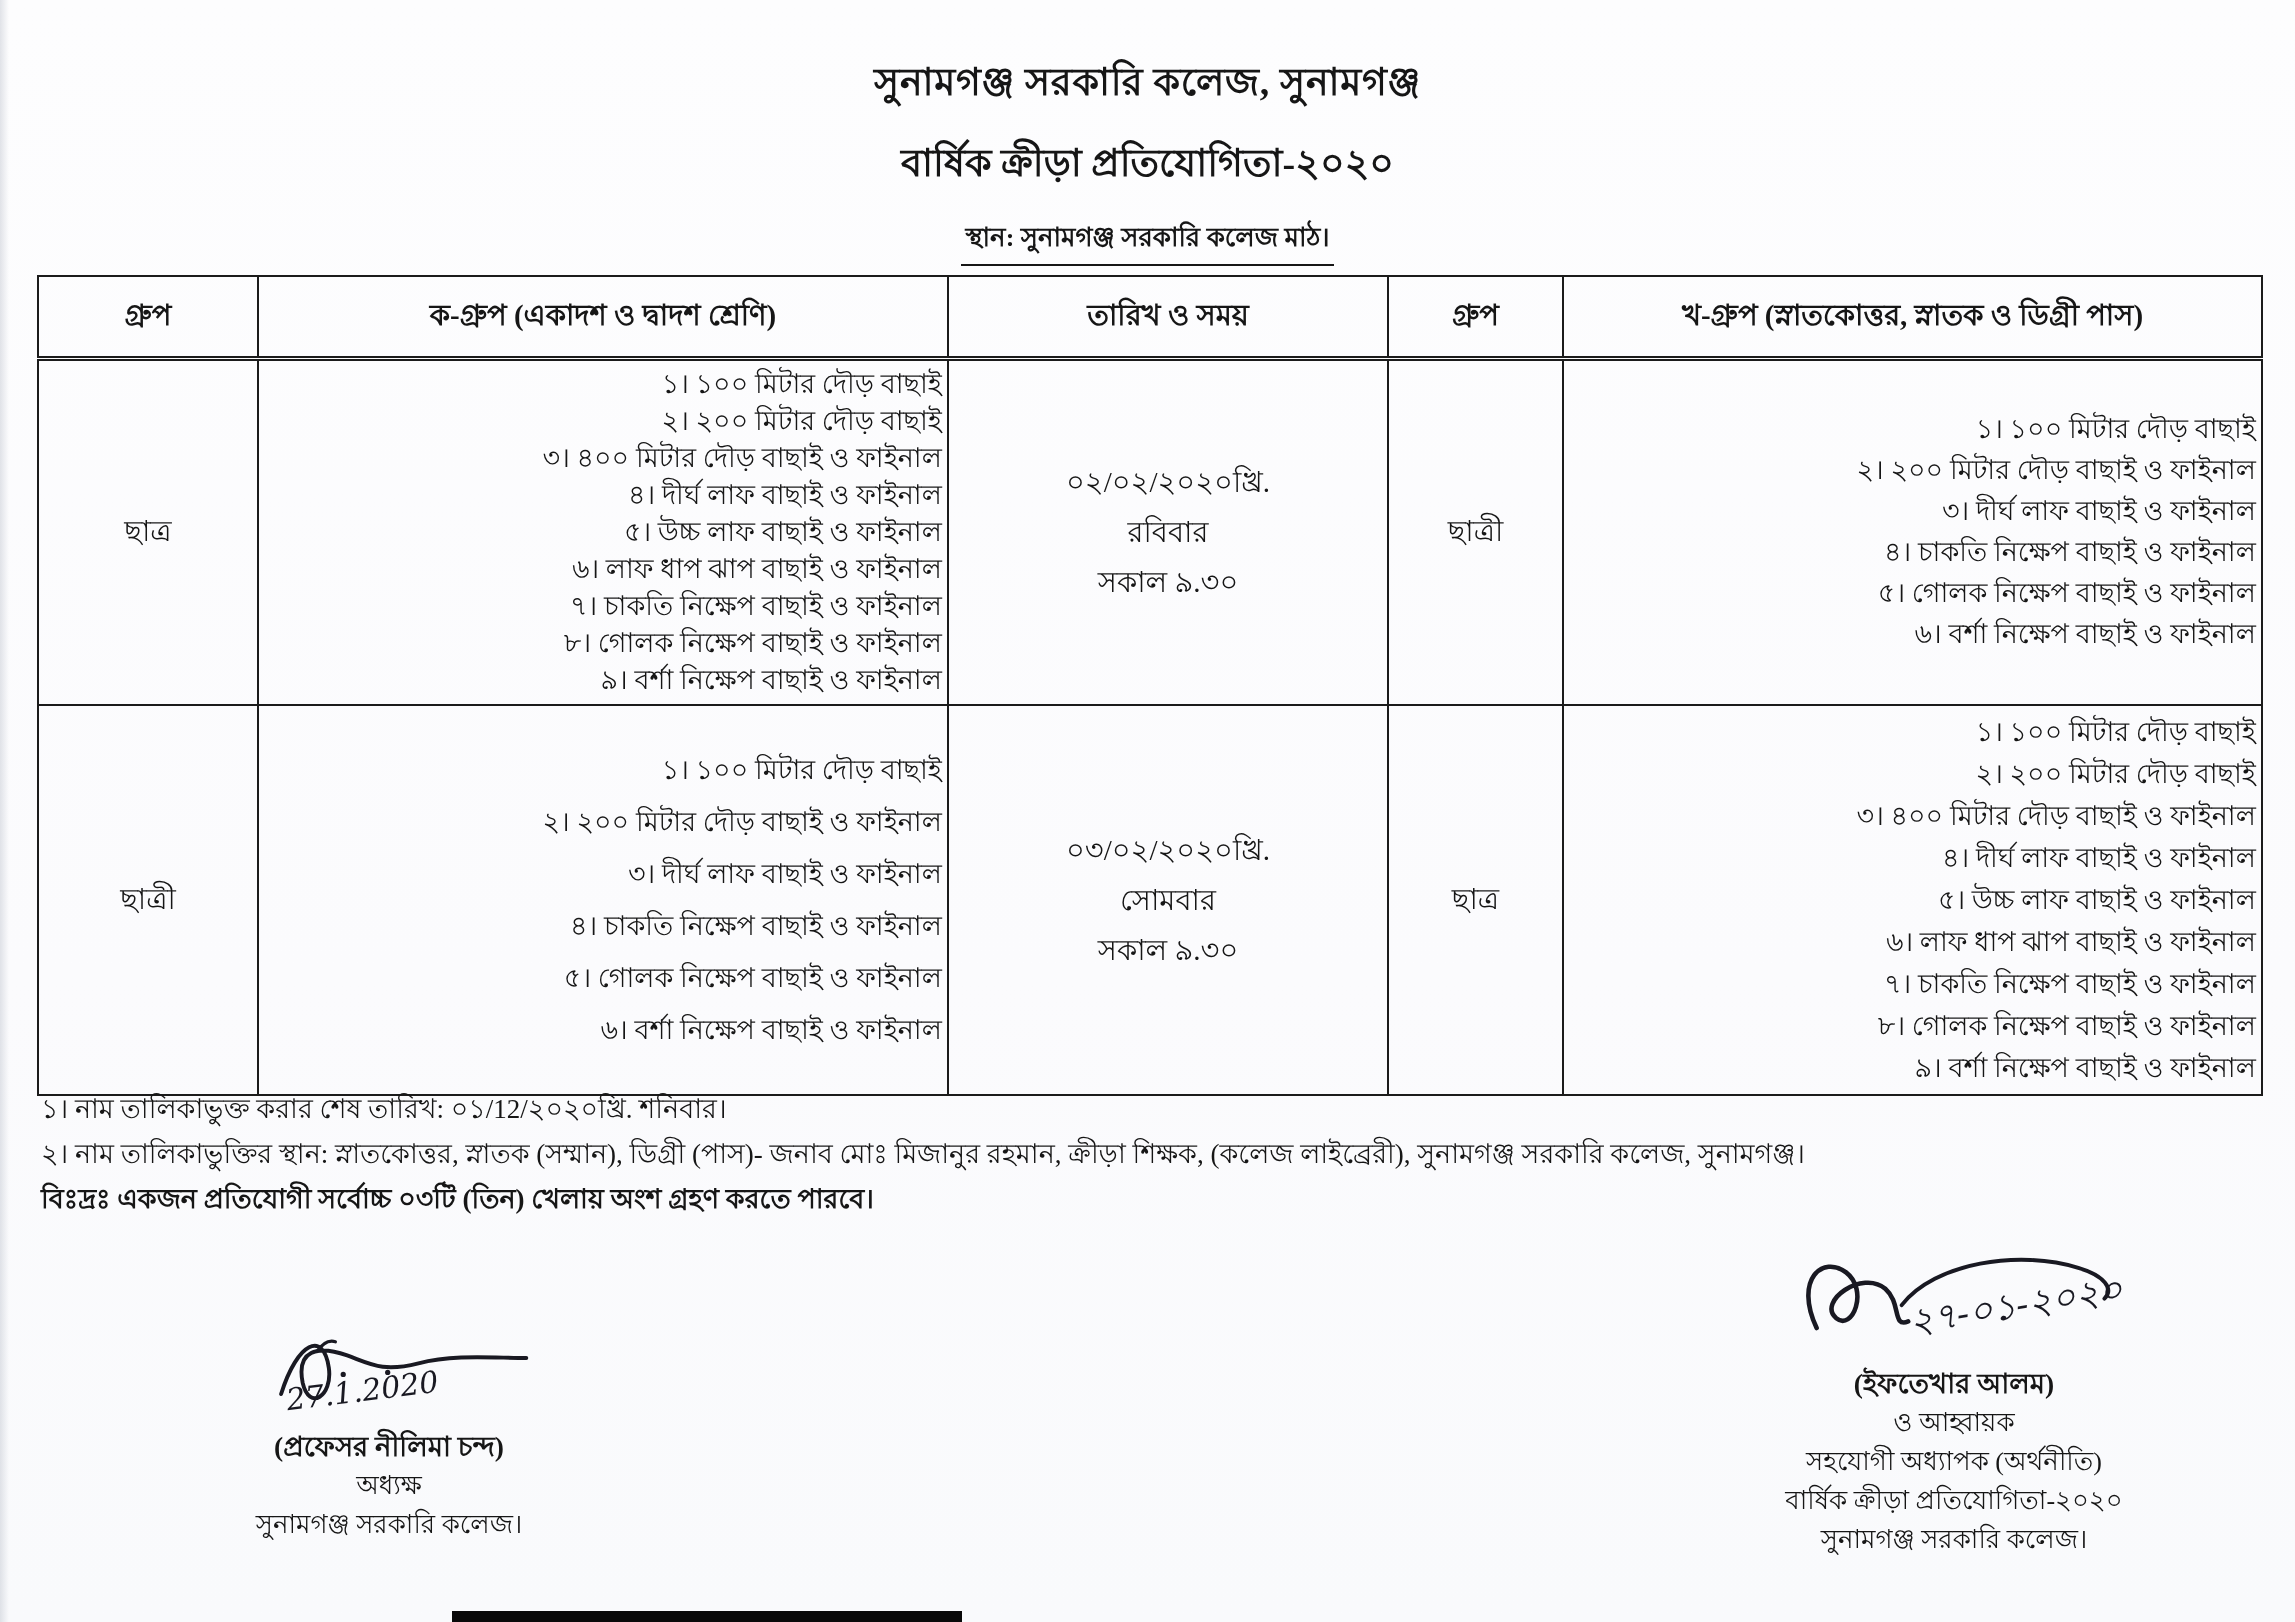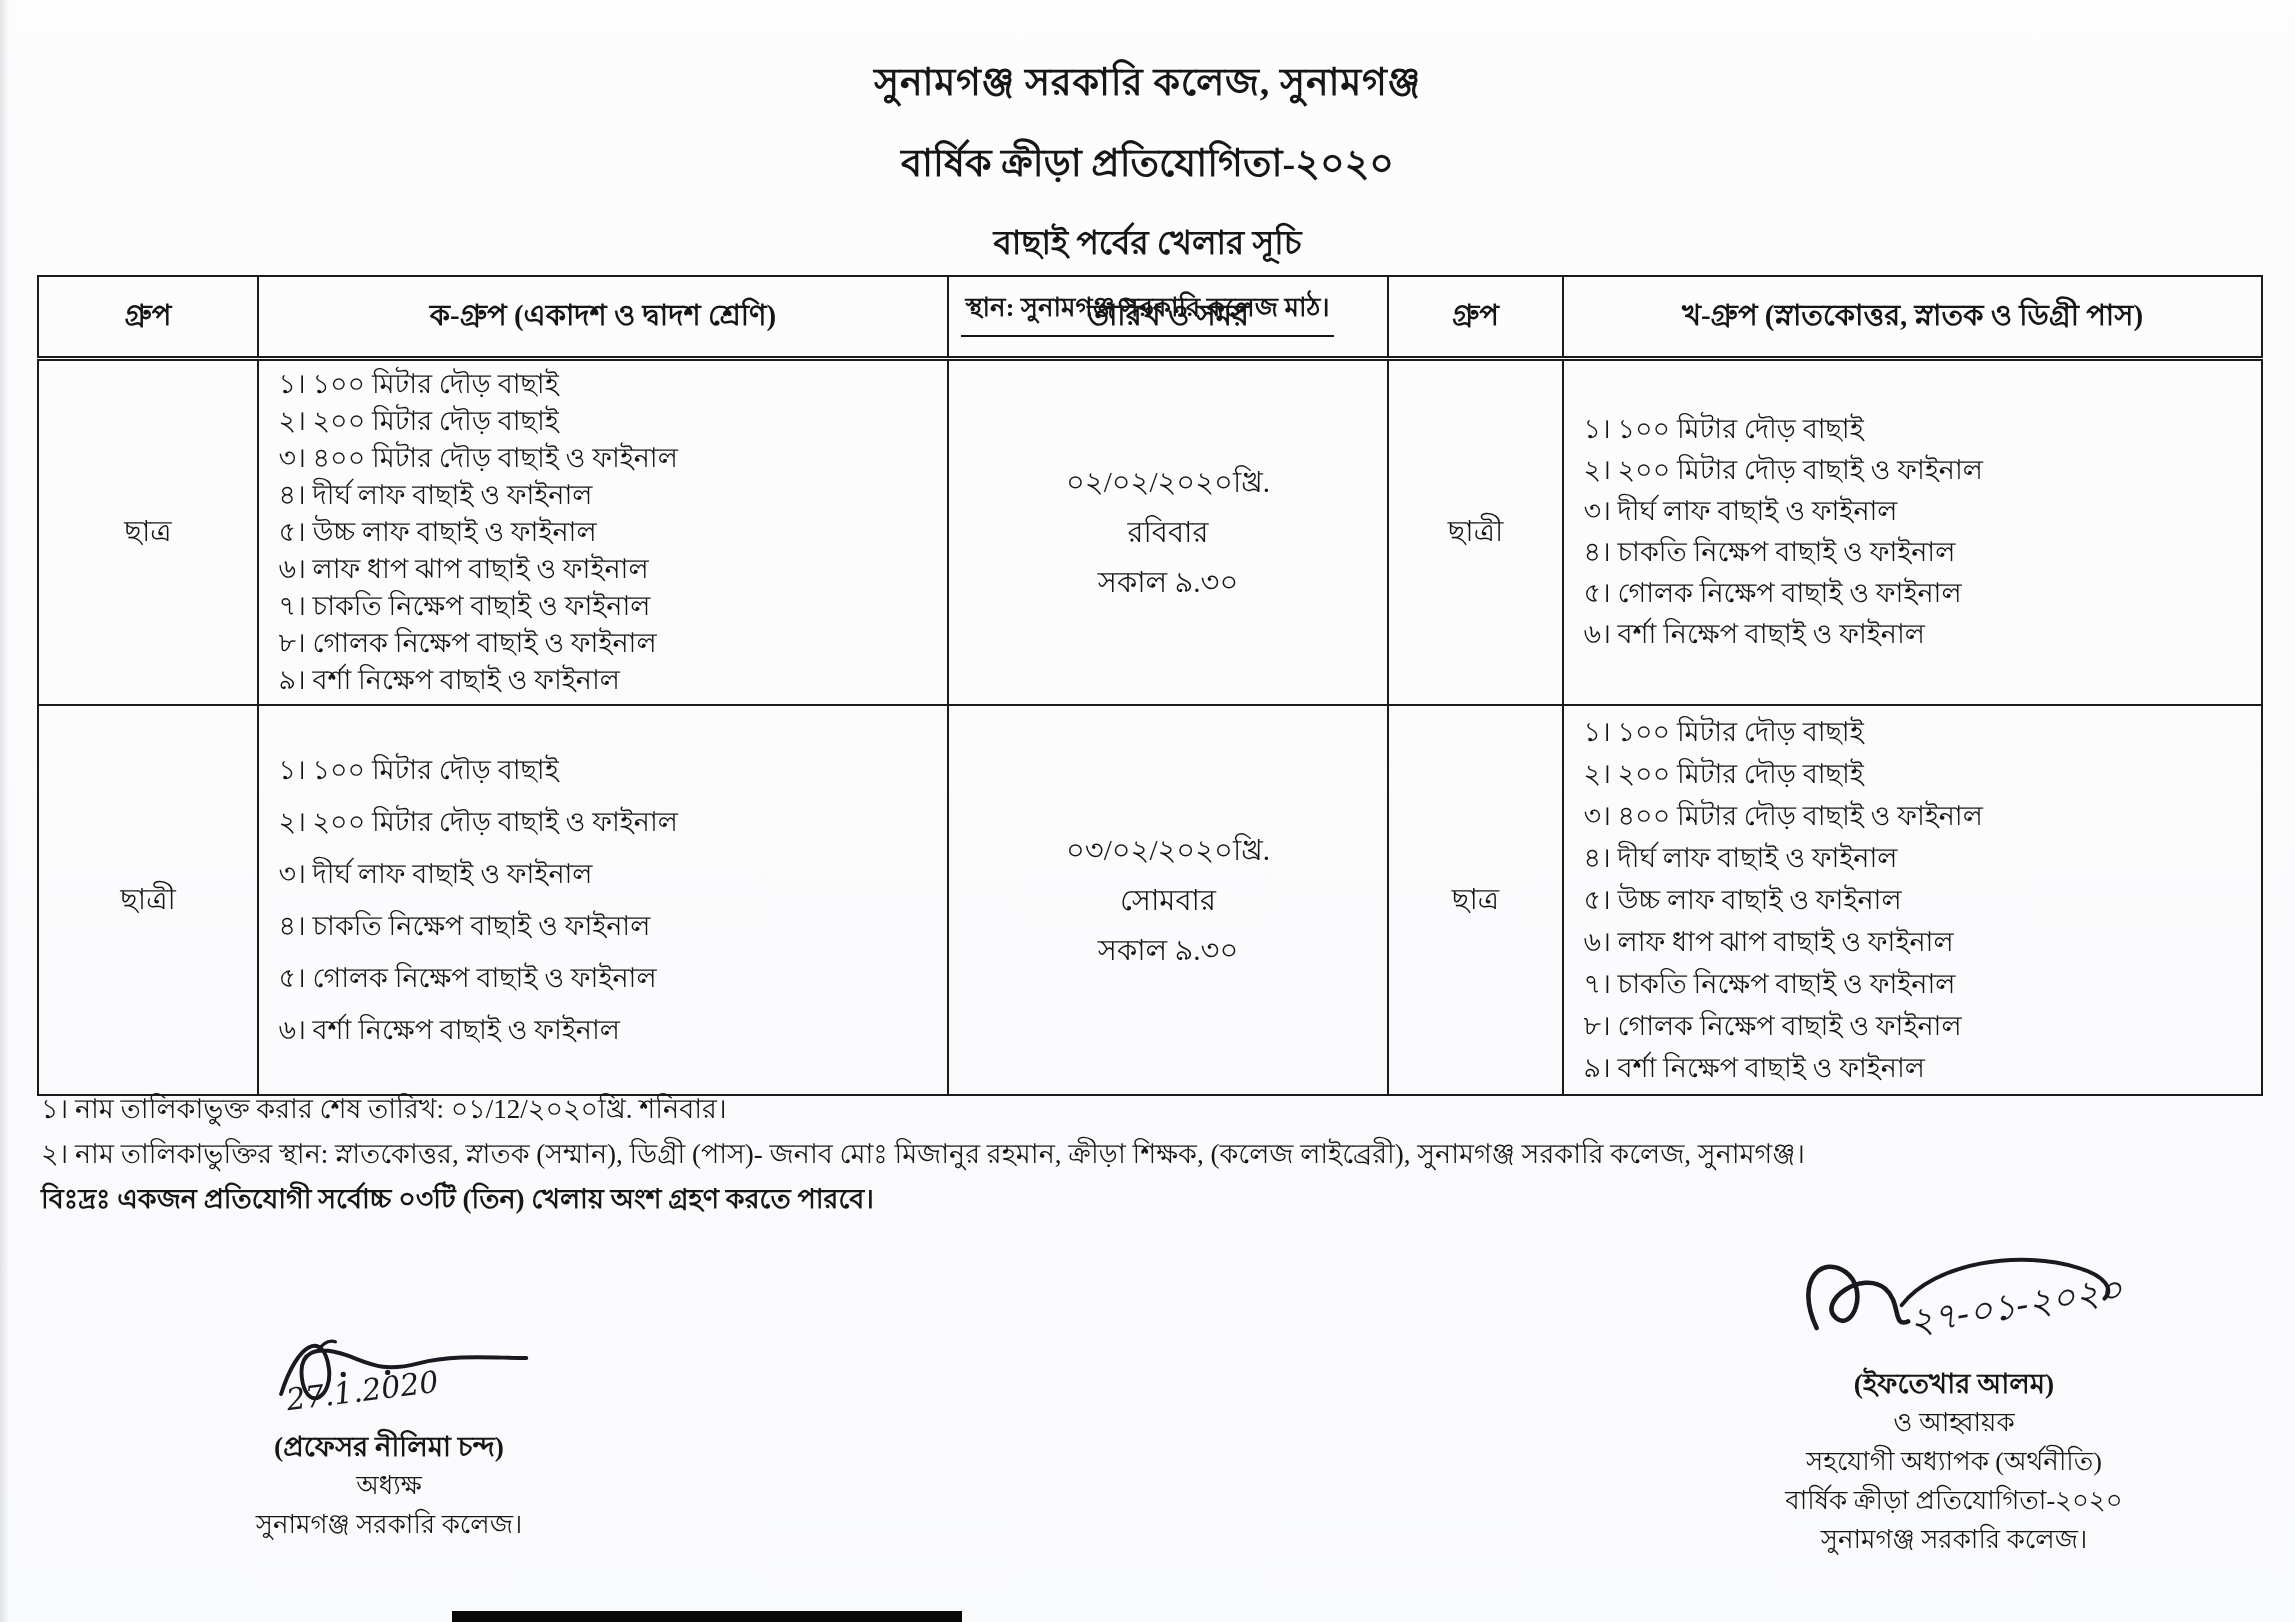--- a/index.html
+++ b/index.html
@@ -26,21 +26,21 @@
   }
   .schedule th,.schedule td{border:2.6px solid #1b1b1b;overflow:hidden;}
   .schedule thead tr{height:82px;}
   .schedule thead th{
     font-size:29px;font-weight:700;text-align:center;vertical-align:middle;
     border-bottom:5.2px double #1b1b1b;padding:0 0;
   }
   .schedule tbody tr.row1{height:339px;}
   .schedule tbody tr.row2{height:387px;}
   td.group-cell{text-align:center;vertical-align:middle;font-size:29px;}
-  td.events-cell{vertical-align:middle;padding:5.2px 5.2px 5.2px 19.6px;}
+  td.events-cell{vertical-align:middle;padding:5.2px 5.2px 5.2px 19.6px;text-align:right;}
   ul.events{list-style:none;margin:0;padding:0;font-size:27px;}
   ul.ev-r1a li{line-height:37px;}
   ul.ev-r1b li{line-height:41px;}
   ul.ev-r2a li{line-height:52px;}
   ul.ev-r2b li{line-height:42px;}
   td.date-cell{text-align:center;vertical-align:middle;font-size:29px;}
   .date-line{line-height:50px;}
 
   
   .notes{position:absolute;left:41px;top:1088px;width:2218px;font-size:27px;}
@@ -66,21 +66,20 @@
     background:linear-gradient(90deg,rgba(190,195,205,.45),rgba(255,255,255,0));}
 </style>
 </head>
 <body>
 
 <div class="page">
 
   <header class="titles">
     <h1 class="t1">সুনামগঞ্জ সরকারি কলেজ, সুনামগঞ্জ</h1>
     <h2 class="t2">বার্ষিক ক্রীড়া প্রতিযোগিতা-২০২০</h2>
-    <h3 class="t3">বাছাই পর্বের খেলার সূচি</h3>
     <div><span class="venue">স্থান: সুনামগঞ্জ সরকারি কলেজ মাঠ।</span></div>
   </header>
 
   <table class="schedule">
     <colgroup>
       <col style="width:220px">
         <col style="width:690px">
         <col style="width:440px">
         <col style="width:175px">
         <col style="width:699px">

